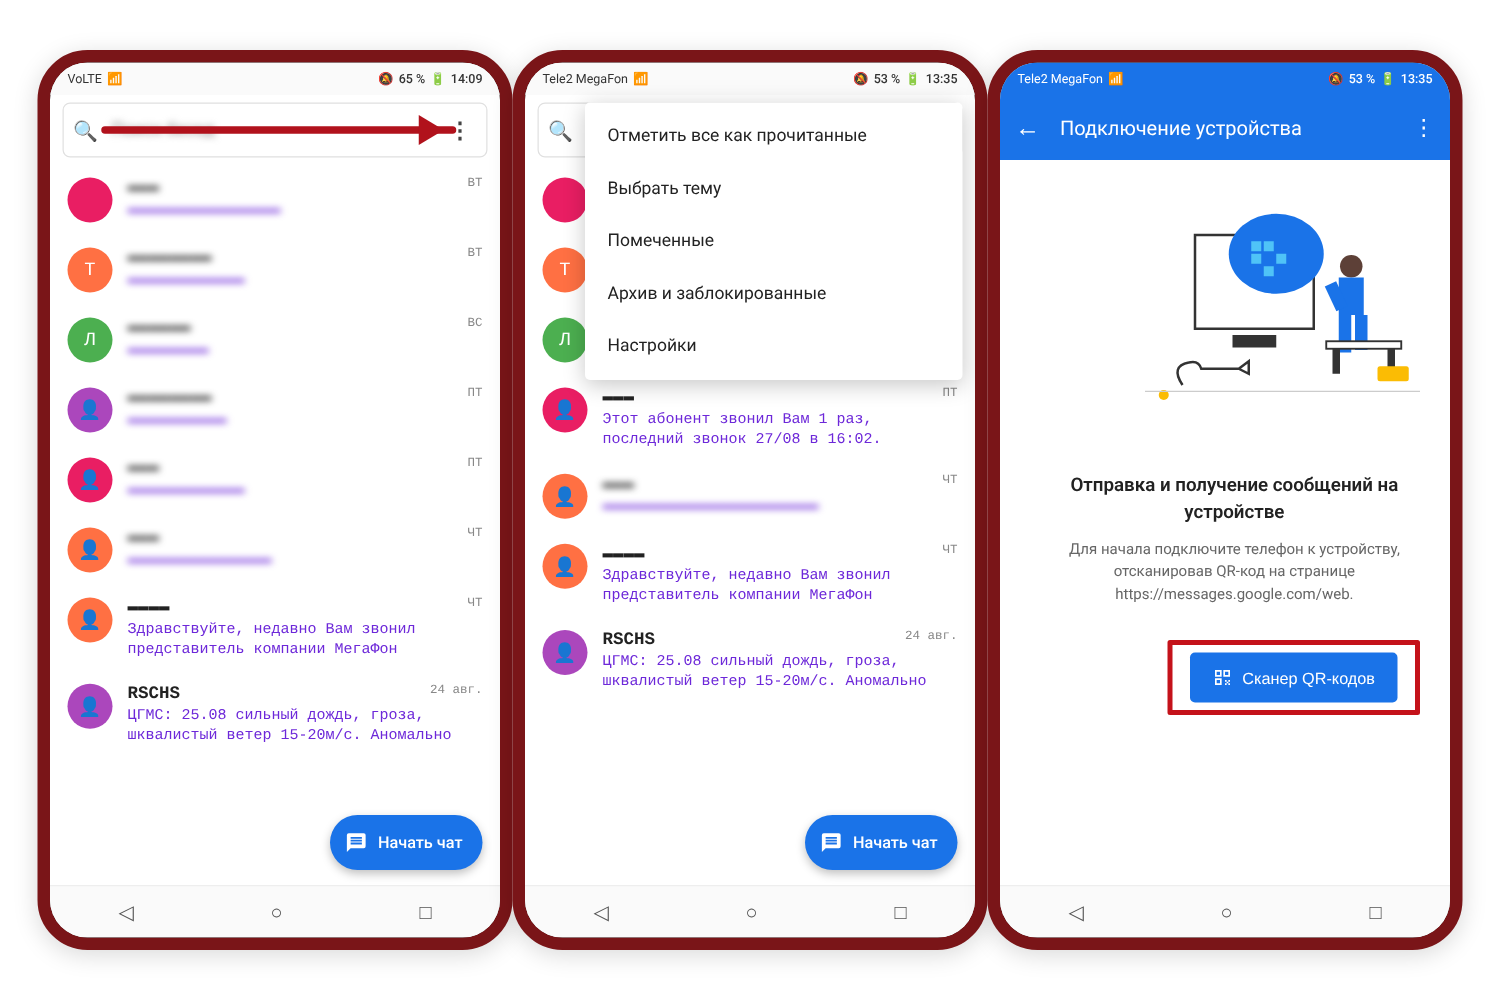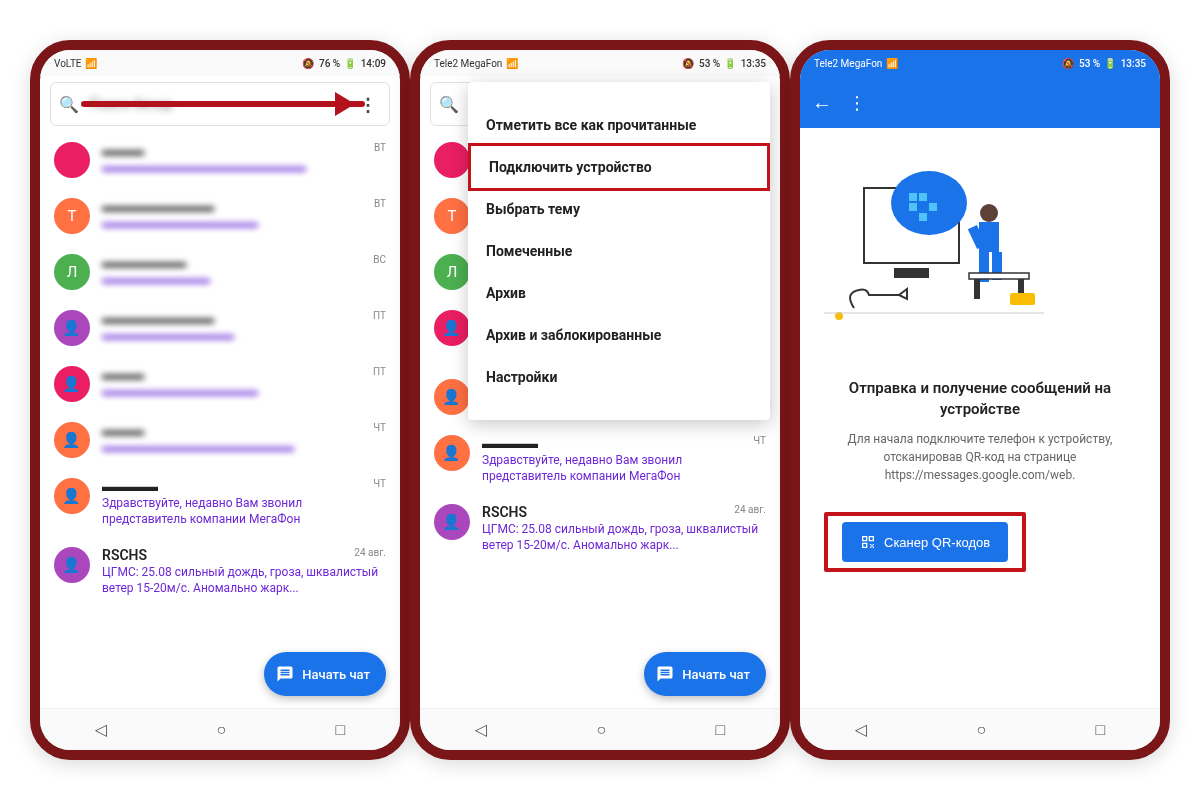--- a/index.html
+++ b/index.html
@@ -48,21 +48,21 @@
   .arrow {
     position: absolute; left: 30px; right: 24px; top: 50%;
     height: 6px; background: #b1121c;
     transform: translateY(-50%);
     border-radius: 3px;
   }
   .arrow::after {
     content: ""; position: absolute; right: -2px; top: -9px;
     border: 12px solid transparent; border-left: 20px solid #b1121c;
   }
-  .chatlist { flex: 1; overflow: hidden; }
+  .chatlist { flex: 1; overflow: hidden; font-family: Liberation Mono, monospace; }
   .chat-item {
     display: flex; padding: 10px 14px 10px 14px; gap: 12px;
     position: relative;
   }
   .avatar {
     width: 36px; height: 36px; border-radius: 50%;
     display: flex; align-items: center; justify-content: center;
     color: #fff; font-size: 15px; flex-shrink: 0;
   }
   .chat-body { flex: 1; min-width: 0; }
@@ -85,38 +85,37 @@
     height: 42px; background: #fafafa;
     border-top: 1px solid #eee;
     display: flex; justify-content: space-around; align-items: center;
     color: #555;
   }
   .navbar span { font-size: 16px; cursor:pointer;}
   .menu-popup {
     position: absolute; top: 32px; left: 48px; right: 10px;
     background: #fff; border-radius: 4px;
     box-shadow: 0 4px 18px rgba(0,0,0,0.22);
-    padding: 22px 0;
+    padding: 6px 0;
     z-index: 10;
-    font-weight: bold;
   }
   .menu-item {
     padding: 13px 18px; font-size: 14px; color: #222; cursor:pointer;
   }
   .menu-item.highlight { border: 3px solid #c4121a; margin: -3px 0; }
   .header3 {
     height: 52px; background: #1a73e8; color: #fff;
     display: flex; align-items: center; padding: 0 12px; gap: 16px;
   }
   .header3 .back { font-size: 20px; cursor:pointer;}
   .header3 .title { font-size: 16px; flex: 1; }
   .header3 .dots { font-size: 18px; cursor:pointer;}
   .p3-body {
-    flex: 1; display: flex; flex-direction: column; align-items: flex-start;
-    padding: 20px 24px 0 24px; text-align: center;
+    flex: 1; display: flex; flex-direction: column; align-items: flex-end;
+    padding: 20px 24px 0 39px; text-align: center;
   }
   .illus {
     width: 220px; height: 170px; margin: 20px 0 40px 0;
     position: relative;
   }
   .p3-title { font-size: 15px; font-weight: 600; color: #222; line-height: 1.4; margin-bottom: 10px;}
   .p3-sub { font-size: 12px; color: #666; line-height: 1.5; margin-bottom: 28px;}
   .qr-btn {
     background: #1a73e8; color: #fff; border: none;
     height: 40px; padding: 0 18px; border-radius: 4px;
@@ -134,21 +133,21 @@
 
 <div class="phone">
   <div class="screen">
     <div class="statusbar">
       <div class="left">
           <span>VoLTE</span> 
           <span>📶</span>
         </div>
       <div class="right">
           <span>🔕</span>
-          <span>76 %</span>
+          <span>65 %</span>
           <span>🔋</span>
           <span>14:09</span>
         </div>
     </div>
     <div class="searchbar">
       <span class="search-icon">🔍</span>
       <span class="search-placeholder">Поиск бесед</span>
       <div class="arrow"></div>
       <span class="menu-dots">⋮</span>
     </div>
@@ -303,24 +302,22 @@
           <div class="avatar" style="background: rgb(171, 71, 188);">👤</div>
           <div class="chat-body">
             <div class="chat-name">RSCHS</div>
             <div class="chat-preview">ЦГМС: 25.08 сильный дождь, гроза, шквалистый ветер 15-20м/с. Аномально жарк...</div>
           </div>
           <div class="chat-time">24 авг.</div>
         </div>
       </div>
     <div class="menu-popup" id="menu2">
         <div class="menu-item">Отметить все как прочитанные</div>
-        <div class="menu-item highlight">Подключить устройство</div>
         <div class="menu-item">Выбрать тему</div>
         <div class="menu-item">Помеченные</div>
-        <div class="menu-item">Архив</div>
         <div class="menu-item">Архив и заблокированные</div>
         <div class="menu-item">Настройки</div>
       </div>
     <div class="fab">
       <svg viewBox="0 0 24 24" fill="#fff">
           <path d="M20 2H4a2 2 0 00-2 2v18l4-4h14a2 2 0 002-2V4a2 2 0 00-2-2zm-2 12H6v-2h12v2zm0-3H6V9h12v2zm0-3H6V6h12v2z"></path>
         </svg>
       <span>Начать чат</span>
     </div>
     <div class="navbar">
@@ -340,20 +337,21 @@
         </div>
       <div class="right">
           <span>🔕</span>
           <span>53 %</span>
           <span>🔋</span>
           <span>13:35</span>
         </div>
     </div>
     <div class="header3">
       <span class="back">←</span>
+      <span class="title">Подключение устройства</span>
       <span class="dots">⋮</span>
     </div>
     <div class="p3-body">
       <div class="illus">
         <svg viewBox="0 0 220 170" width="220" height="170">
           <rect x="40" y="20" width="95" height="75" fill="#fff" stroke="#333" stroke-width="2"></rect>
           <rect x="70" y="100" width="35" height="10" fill="#333"></rect>
           <ellipse cx="105" cy="35" rx="38" ry="32" fill="#1a73e8"></ellipse>
           <rect x="85" y="25" width="8" height="8" fill="#4fc3f7"></rect>
             <rect x="95" y="25" width="8" height="8" fill="#4fc3f7"></rect>

